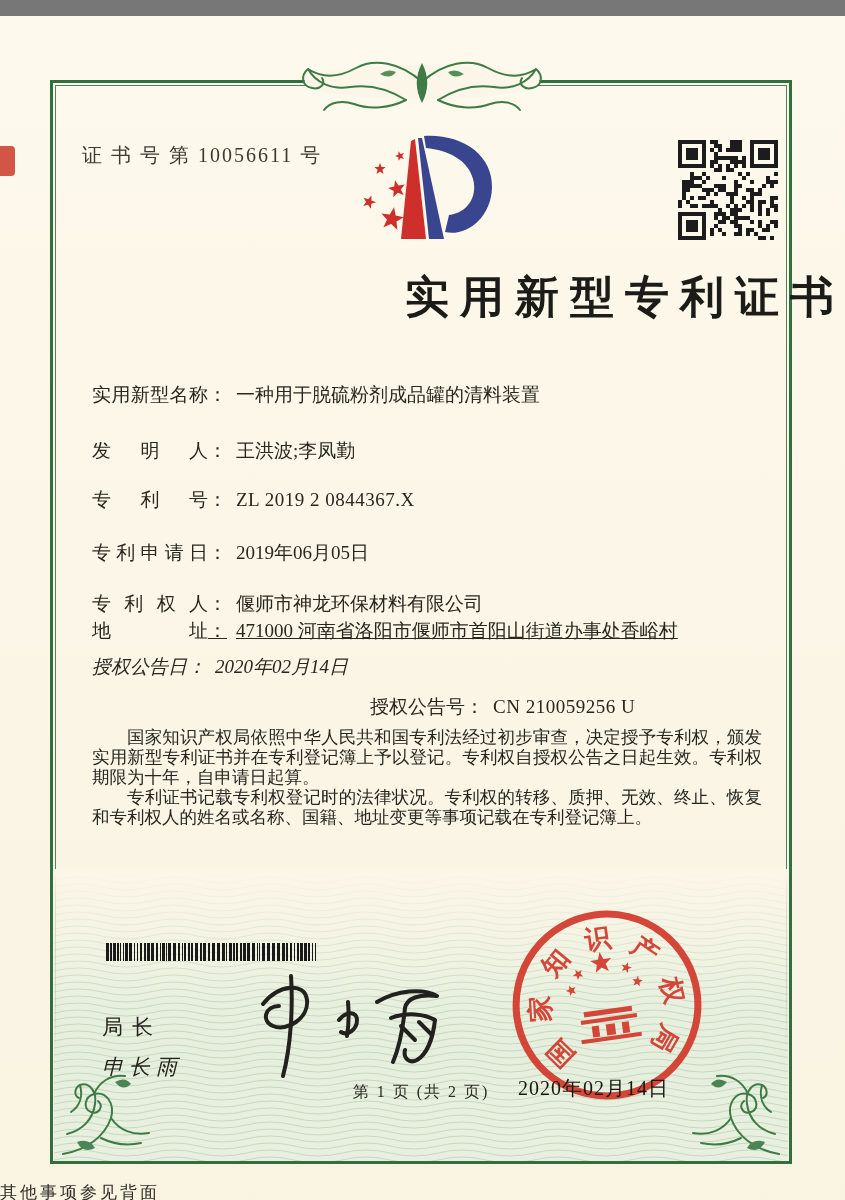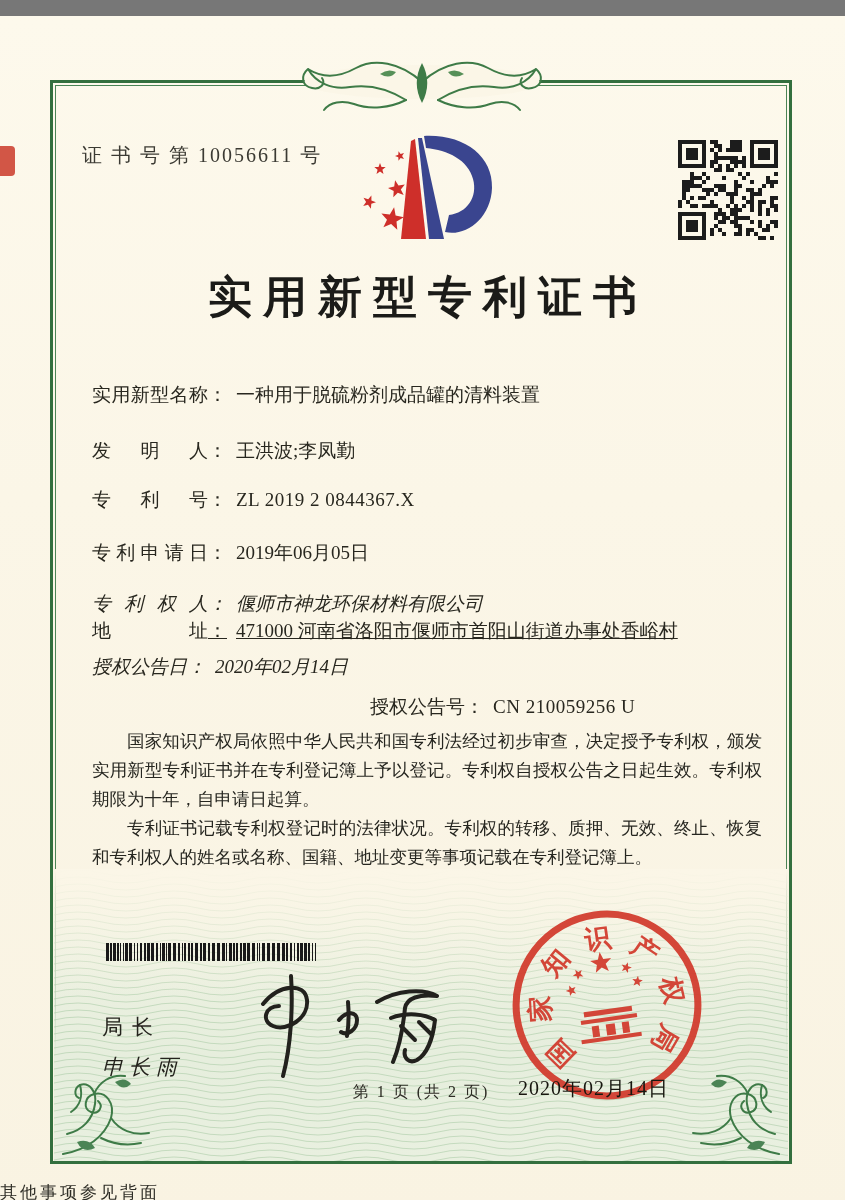--- a/index.html
+++ b/index.html
@@ -11,29 +11,29 @@
   .abs{position:absolute;}
   
   .frame{left:50px;top:64px;width:742px;height:1084px;box-sizing:border-box;
     border:3px solid #336f3e;}
   .frame::after{content:"";position:absolute;inset:2px;border:1px solid #4b8455;}
   
   .edge-mark{left:0;top:130px;width:15px;height:30px;background:#cd4434;border-radius:0 4px 4px 0;opacity:.9;}
   
   .cert-no{left:82px;top:126px;font-size:20px;letter-spacing:2px;color:#3b3a33;}
   
-  .title{left:0;top:252px;width:845px;text-align:center;font-size:44px;font-weight:bold;
+  .title{left:0;top:252px;width:845px;text-align:right;font-size:44px;font-weight:bold;
     letter-spacing:11px;text-indent:11px;color:#1b1b18;}
   
   .frow{left:92px;width:690px;font-size:19px;color:#28271f;white-space:nowrap;}
   .flabel{display:inline-block;width:116px;text-align:justify;text-align-last:justify;vertical-align:bottom;}
   .fcolon{margin-right:9px;}
   .gvalue{letter-spacing:.5px;}
   
-  .paras{left:92px;top:711px;width:670px;font-size:17.5px;line-height:29px;
+  .paras{left:92px;top:711px;width:670px;font-size:17.5px;line-height:20px;
     text-align:justify;color:#262620;}
   .paras p{margin:0;text-indent:2em;}
   
   .waves{left:54px;top:853px;width:734px;height:292px;overflow:hidden;
     background:linear-gradient(180deg,rgba(232,240,225,0) 0%,rgba(230,239,223,.65) 25%,#e6eedd 65%,#e9f0e0 100%);}
   .waves .fade{position:absolute;inset:0;background:linear-gradient(180deg,#fbf6e7 0%,rgba(251,246,231,0) 45%);}
   
   .director-title{left:102px;top:997px;font-size:21px;letter-spacing:9px;color:#23221c;text-align:right;}
   .director-name{left:102px;top:1037px;font-size:21px;letter-spacing:6px;color:#23221c;font-style:italic;}
   
@@ -440,21 +440,21 @@
   </div>
   <div class="abs frow" style="top:422px;">
     <span class="flabel">发明人</span><span class="fcolon">：</span><span>王洪波;李凤勤</span>
   </div>
   <div class="abs frow" style="top:471px;">
     <span class="flabel">专利号</span><span class="fcolon">：</span><span class="gvalue">ZL 2019 2 0844367.X</span>
   </div>
   <div class="abs frow" style="top:524px;">
     <span class="flabel">专利申请日</span><span class="fcolon">：</span><span>2019年06月05日</span>
   </div>
-  <div class="abs frow" style="top:575px;font-style:italic;">
+  <div class="abs frow" style="top:575px;">
     <span class="flabel">专利权人</span><span class="fcolon">：</span><span>偃师市神龙环保材料有限公司</span>
   </div>
   <div class="abs frow" style="top:602px;text-decoration:underline;">
     <span class="flabel">地址</span><span class="fcolon">：</span><span>471000 河南省洛阳市偃师市首阳山街道办事处香峪村</span>
   </div>
 
   <div class="abs frow" style="top:638px;font-style:italic;">
     <span>授权公告日</span><span class="fcolon">：</span><span>2020年02月14日</span>
   </div>
   <div class="abs frow" style="left:370px;top:678px;">

